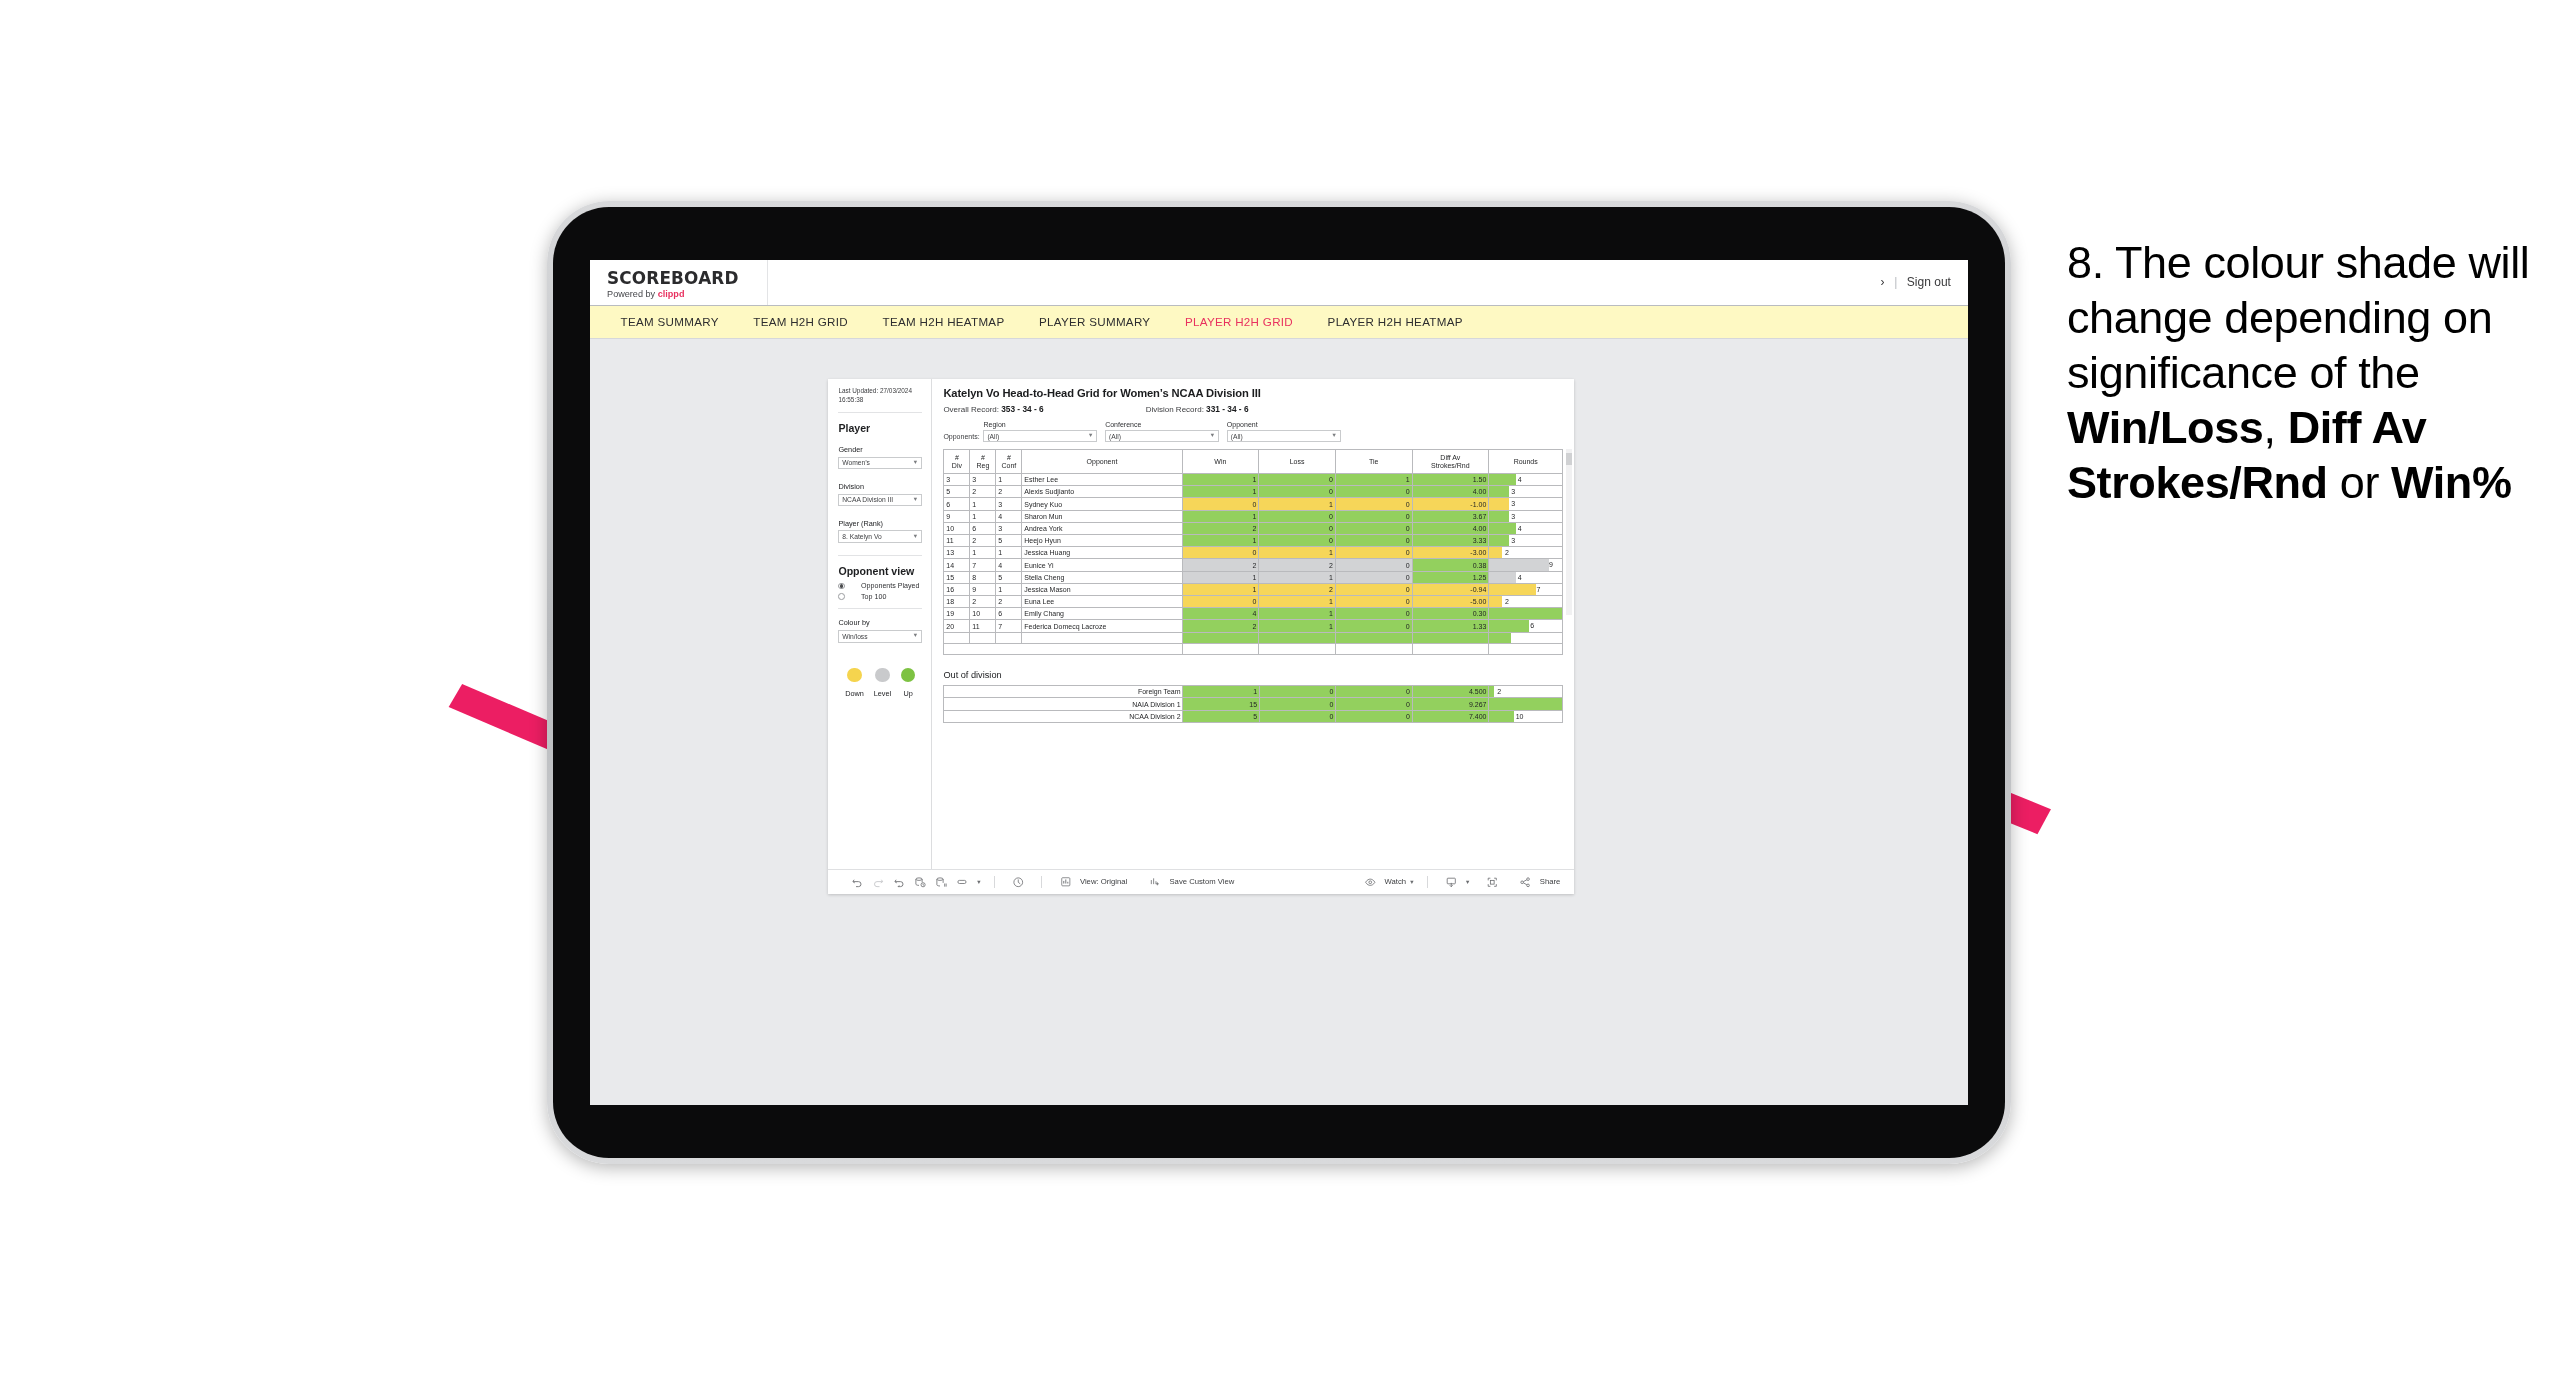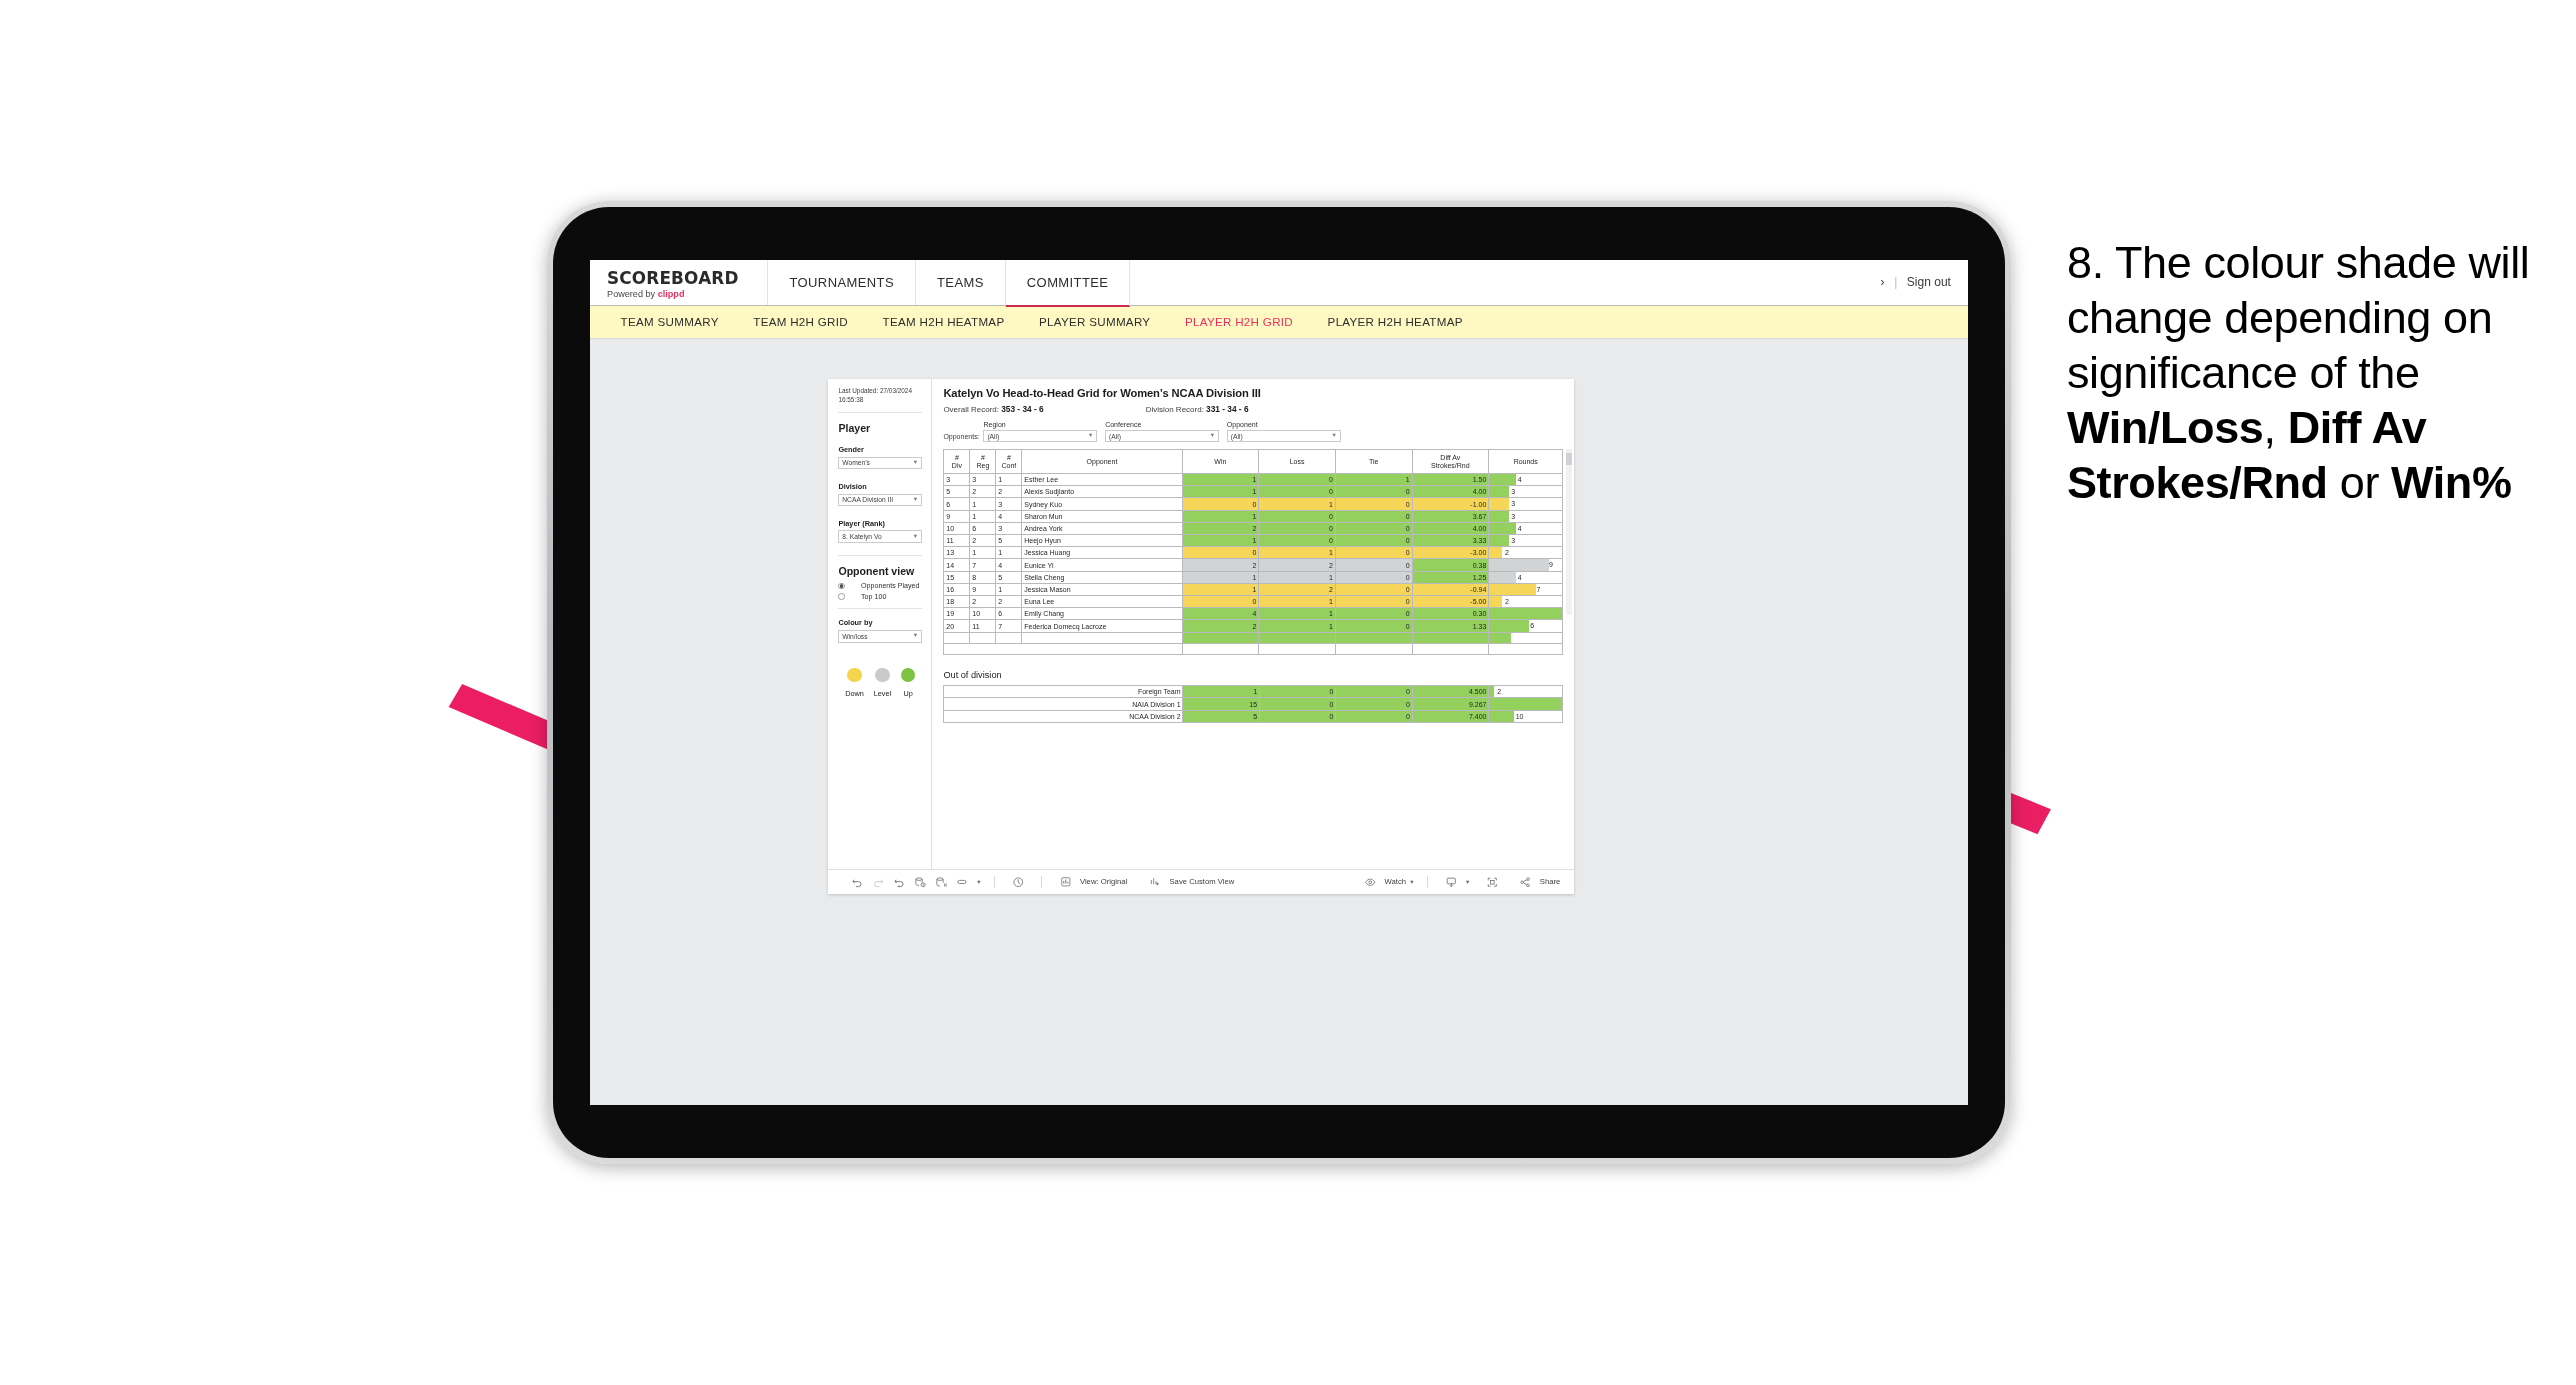--- a/index.html
+++ b/index.html
@@ -115,21 +115,21 @@
   #sidebar {
     width: 104px; flex: 0 0 104px;
     border-right: 1px solid #dcdddf;
     padding: 8.7px 8.7px 0 10.6px;
     font-size: 7.1px; color: #2f3033;
   }
   .lastupd { font-size: 6.4px; line-height: 1.35; color: #3b3c3f; }
   .hr { height: 1px; background: #e2e3e5; margin: 7.7px 0 8.7px 0; }
   .sec-title { font-size: 10.6px; font-weight: 600; color: #1d1e20; margin-bottom: 10.6px; }
   .fld { margin-bottom: 12.5px; }
-  .fld-label { font-size: 7.3px; font-weight: 700; color: #212225; margin-bottom: 2.9px; }
+  .fld-label { font-size: 7.3px; font-weight: 400; color: #212225; margin-bottom: 2.9px; }
   .select {
     height: 12.5px; border: 1px solid #c9cbcd; background: #fff;
     display: flex; align-items: center; padding: 0 2.9px;
     font-size: 6.7px; color: #3d3e41; position: relative;
   }
   .select .caret {
     margin-left: auto; font-size: 5.8px; color: #7c7e81; line-height: 1;
   }
   .radio-row { display: flex; align-items: center; gap: 16px; margin-bottom: 2.9px; }
   .radio {
@@ -240,25 +240,20 @@
   </svg>
 
   <div id="device">
     <div id="bezel">
       <div id="screen">
 
         <div id="appbar">
           <div class="brand">
             <div class="brand-name">SCOREBOARD</div>
             <div class="brand-sub"><span>Powered by </span><span class="clippd">clippd</span></div>
-          </div>
-          <div class="mainnav">
-            <div class="navitem">TOURNAMENTS</div>
-            <div class="navitem">TEAMS</div>
-            <div class="navitem active">COMMITTEE</div>
           </div>
           <div class="appbar-right">
             <span>›</span>
             <span class="sep">|</span>
             <span>Sign out</span>
           </div>
         </div>
 
         <div id="subnav">
           <div class="subitem">TEAM SUMMARY</div>

